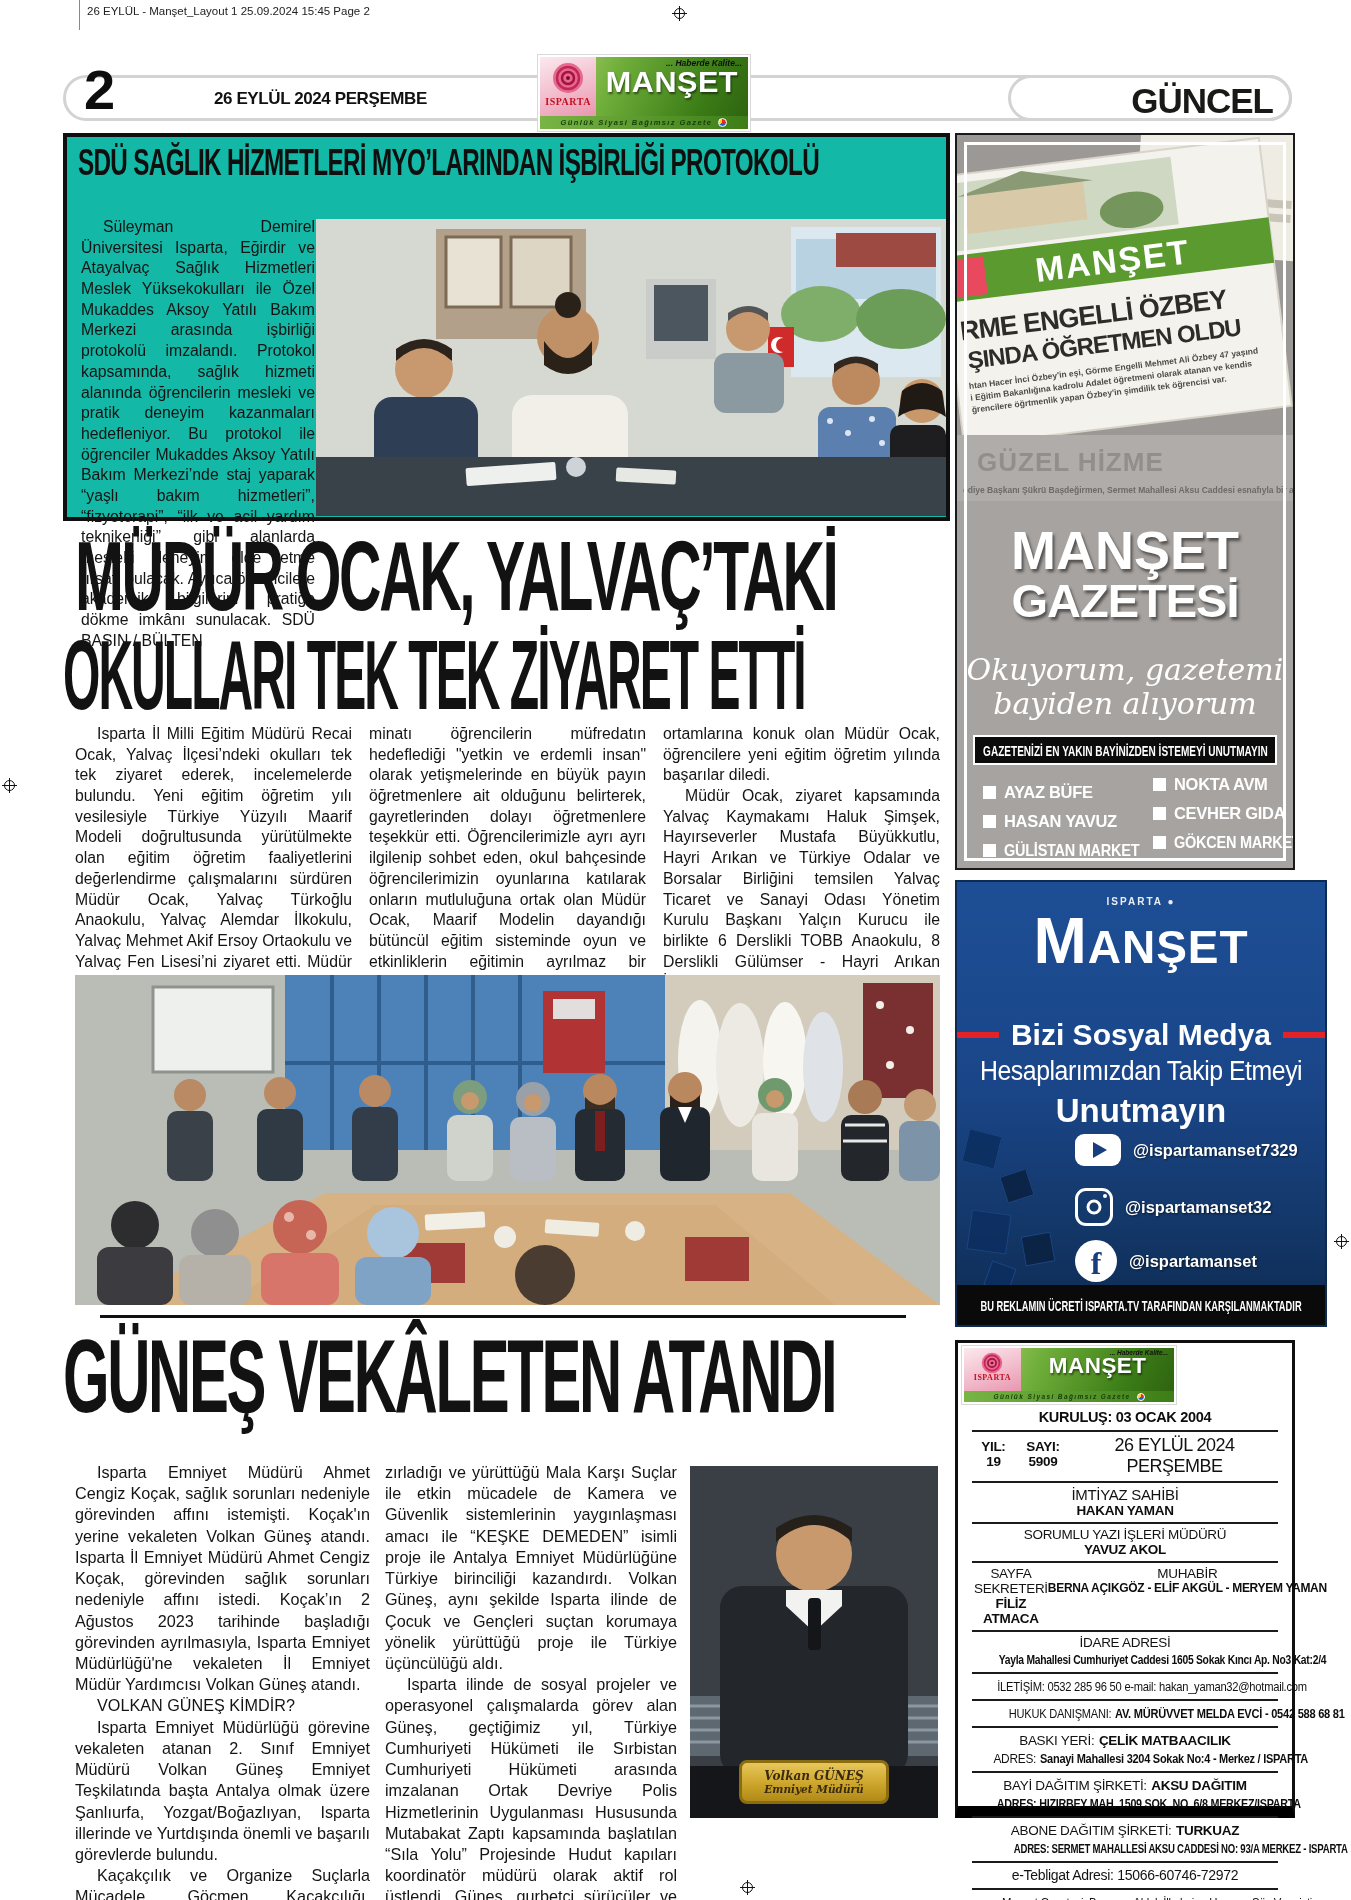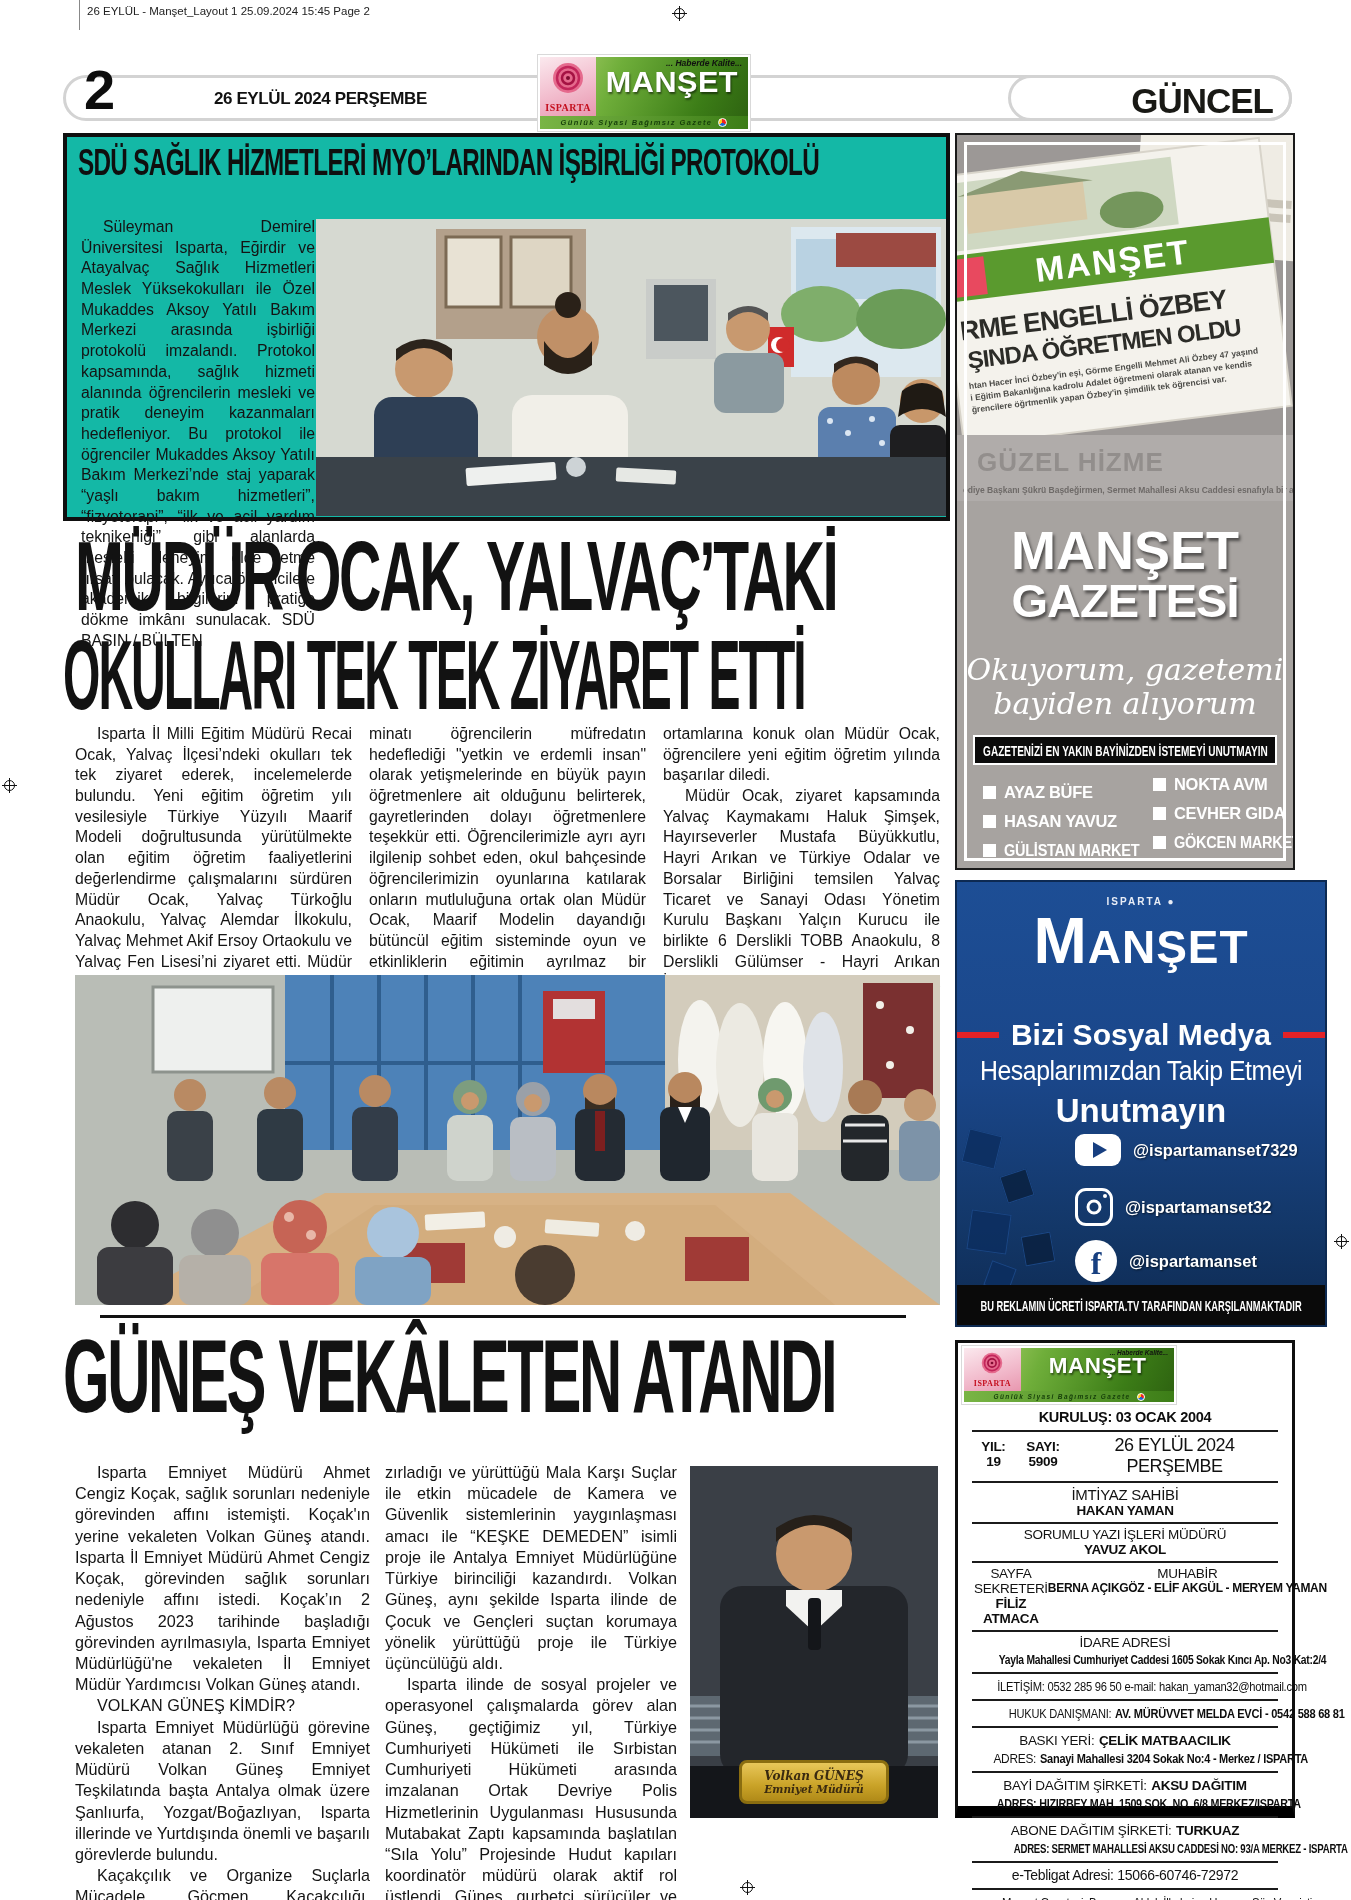--- a/index.html
+++ b/index.html
@@ -27,21 +27,21 @@
   .section { position:absolute; right:78px; top:81px; font-size:35px; font-weight:700; letter-spacing:-1px; color:#191915; }
   
   .mlogo { position:absolute; display:flex; flex-direction:column;
     background:linear-gradient(115deg,#b9d877 0%,#6fae3a 35%,#3c7d17 75%,#2d6110 100%);
     box-shadow:0 0 0 2px #ffffff, 0 0 0 3px #d9d9d9; }
   .mlogo-top { flex:1; display:flex; }
   .mlogo-rose { width:27%; position:relative; display:flex; flex-direction:column; justify-content:flex-end;
     background:linear-gradient(160deg,#fbe9ee 0%,#f2bccd 55%,#e897af 100%); }
   .mlogo-rose svg { position:absolute; top:2px; left:50%; transform:translateX(-50%); }
   .mlogo-city { position:relative; color:#c40f1e; font-weight:700; font-size:10px;
-    text-align:center; letter-spacing:0.5px; padding-bottom:3px; font-family:"Liberation Serif", serif; }
+    text-align:center; letter-spacing:0.5px; padding-bottom:9px; font-family:"Liberation Serif", serif; }
   .mlogo-right { flex:1; display:flex; flex-direction:column; }
   .mlogo-tag { font-size:8.5px; font-style:italic; font-weight:700; color:#101010;
     text-align:right; padding:1px 6px 0 0; }
   .mlogo-name { color:#fff; font-weight:800; font-size:30px; line-height:0.92; text-align:center;
     letter-spacing:0.5px; text-shadow:1px 2px 2px rgba(0,0,0,0.5);
     transform:scaleX(1.02); transform-origin:50% 50%; }
   .mlogo-strip { height:13px; background:linear-gradient(90deg,#79b545,#3c7d17);
     display:flex; align-items:center; justify-content:center; gap:6px; }
   .mlogo-strip .t { font-size:7.5px; font-style:italic; font-weight:700; color:#17400a; letter-spacing:1.4px; white-space:nowrap; }
   .mlogo-badge { width:9px; height:9px; border-radius:50%; border:1.5px solid #fff;

